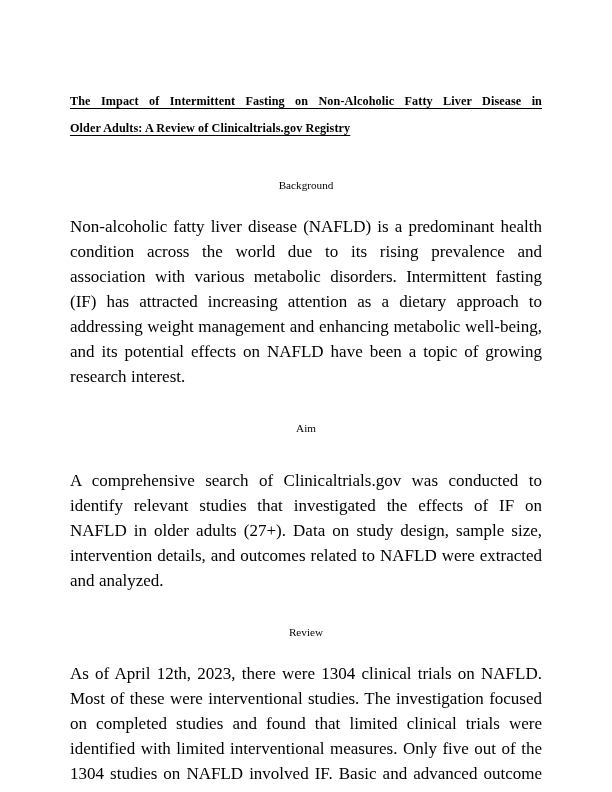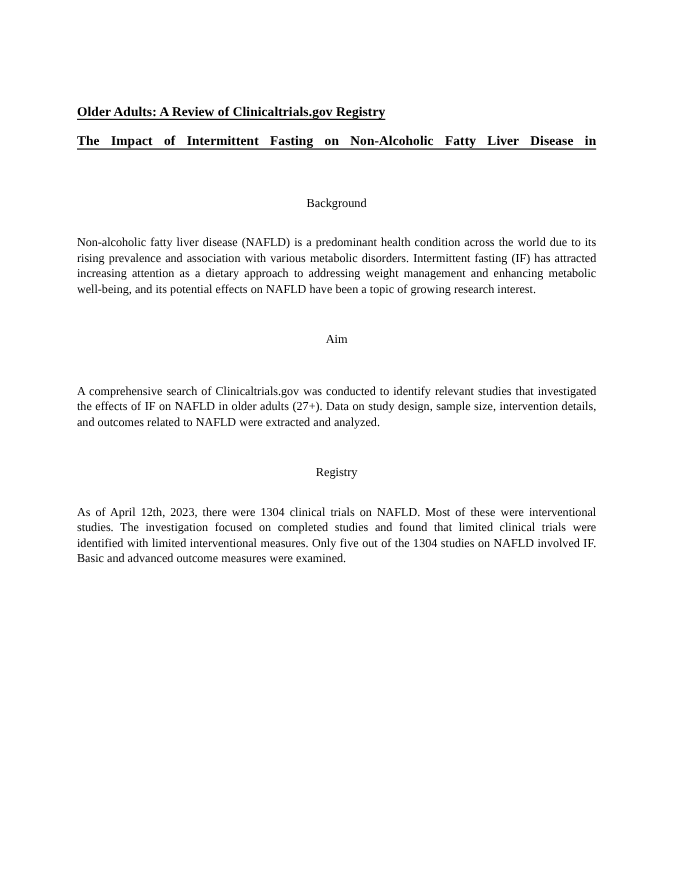--- a/index.html
+++ b/index.html
@@ -59,56 +59,56 @@
     margin-top: 30px;
   }
   .section-heading {
     font-size: 11.2px;
     font-weight: normal;
     line-height: 19px;
     margin: 0;
     text-align: center;
   }
   .section-body {
-    font-size: 11px;
+    font-size: 17px;
     font-weight: normal;
-    line-height: 14px;
+    line-height: 25px;
     margin: 19px 0 0 0;
     text-align: justify;
     text-align-last: left;
     word-spacing: 0.1px;
   }
 
   .section-first {
     margin-top: 34px;
   }
 </style>
 </head>
 <body>
 
 <div class="page">
   <div class="content">
 
     <h1 class="doc-title">
+      <span class="title-line title-line-1">The Impact of Intermittent Fasting on Non-Alcoholic Fatty Liver Disease in</span>
       <span class="title-line title-line-2">Older Adults: A Review of Clinicaltrials.gov Registry</span>
-      <span class="title-line title-line-1">The Impact of Intermittent Fasting on Non-Alcoholic Fatty Liver Disease in</span>
     </h1>
 
     <section class="section section-first">
       <h2 class="section-heading">Background</h2>
       <p class="section-body">Non-alcoholic fatty liver disease (NAFLD) is a predominant health condition across the world due to its rising prevalence and association with various metabolic disorders. Intermittent fasting (IF) has attracted increasing attention as a dietary approach to addressing weight management and enhancing metabolic well-being, and its potential effects on NAFLD have been a topic of growing research interest.</p>
     </section>
 
     <section class="section">
       <h2 class="section-heading">Aim</h2>
     </section>
 
     <section class="section">
       <p class="section-body">A comprehensive search of Clinicaltrials.gov was conducted to identify relevant studies that investigated the effects of IF on NAFLD in older adults (27+). Data on study design, sample size, intervention details, and outcomes related to NAFLD were extracted and analyzed.</p>
     </section>
 
     <section class="section">
-      <h2 class="section-heading">Registry</h2>
+      <h2 class="section-heading">Review</h2>
       <p class="section-body">As of April 12th, 2023, there were 1304 clinical trials on NAFLD. Most of these were interventional studies. The investigation focused on completed studies and found that limited clinical trials were identified with limited interventional measures. Only five out of the 1304 studies on NAFLD involved IF. Basic and advanced outcome measures were examined.</p>
     </section>
 
   </div>
 </div>
 
 </body></html>

